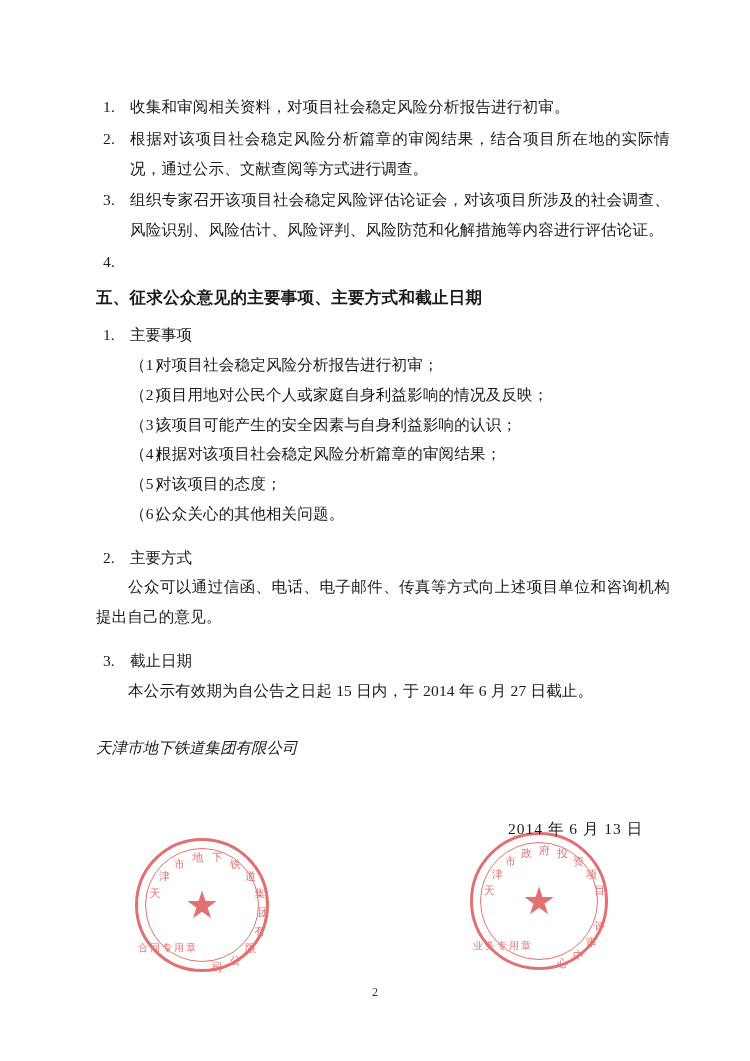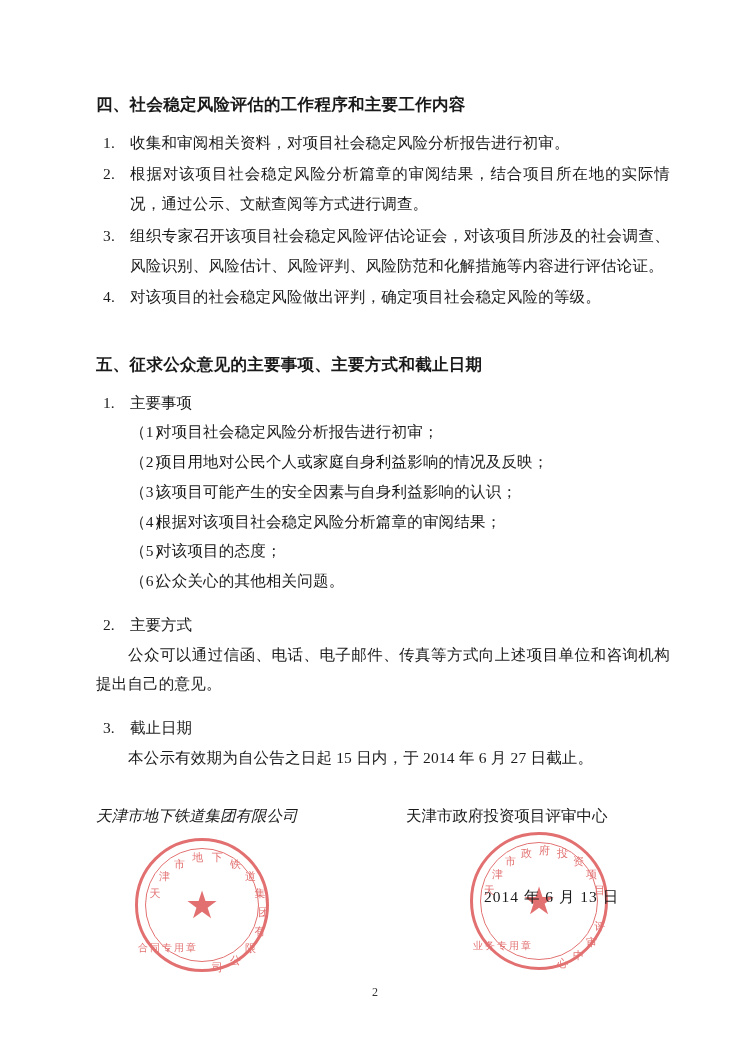--- a/index.html
+++ b/index.html
@@ -114,21 +114,21 @@
     top: 0;
   }
   .date-row {
     position: relative;
     height: 30px;
     margin-top: 56px;
     font-size: 15.5px;
   }
   .date-text {
     position: absolute;
-    left: 388px;
+    left: 412px;
     top: 0;
     letter-spacing: 1px;
   }
   .page-number {
     position: absolute;
     left: 0;
     right: 0;
     top: 985px;
     text-align: center;
     font-size: 12px;
@@ -242,38 +242,36 @@
       <span style="transform: rotate(108deg) translate(0,-58px) rotate(-108deg);">评</span>
       <span style="transform: rotate(126deg) translate(0,-58px) rotate(-126deg);">审</span>
       <span style="transform: rotate(144deg) translate(0,-58px) rotate(-144deg);">中</span>
       <span style="transform: rotate(162deg) translate(0,-58px) rotate(-162deg);">心</span>
     </div>
     <div class="seal-bottom">业务专用章</div>
   </div>
 
   <div class="doc-body">
 
-    <h2 class="section-heading">四、社会稳定风险评估的工作程序和主要工作内容</h2>
 
     <ol class="numlist">
       <li>
         <span class="marker">1.</span>
         <span>收集和审阅相关资料，对项目社会稳定风险分析报告进行初审。</span>
       </li>
       <li>
         <span class="marker">2.</span>
         <span>根据对该项目社会稳定风险分析篇章的审阅结果，结合项目所在地的实际情况，通过公示、文献查阅等方式进行调查。</span>
       </li>
       <li>
         <span class="marker">3.</span>
         <span>组织专家召开该项目社会稳定风险评估论证会，对该项目所涉及的社会调查、风险识别、风险估计、风险评判、风险防范和化解措施等内容进行评估论证。</span>
       </li>
       <li>
         <span class="marker">4.</span>
-        <span>对该项目的社会稳定风险做出评判，确定项目社会稳定风险的等级。</span>
       </li>
     </ol>
 
     <h2 class="section-heading second">五、征求公众意见的主要事项、主要方式和截止日期</h2>
 
     <div class="sub-head">
       <span class="marker">1.</span>
       <span>主要事项</span>
     </div>
 
@@ -313,21 +311,20 @@
 
     <div class="sub-head" style="margin-top:14px;">
       <span class="marker">3.</span>
       <span>截止日期</span>
     </div>
 
     <p class="para">本公示有效期为自公告之日起 15 日内，于 2014 年 6 月 27 日截止。</p>
 
     <div class="signature-row">
       <span class="sig-left">天津市地下铁道集团有限公司</span>
-      <span class="sig-right">天津市政府投资项目评审中心</span>
     </div>
 
     <div class="date-row">
       <span class="date-text">2014 年 6 月 13 日</span>
     </div>
 
   </div>
 
   <div class="page-number">2</div>
 </div>

